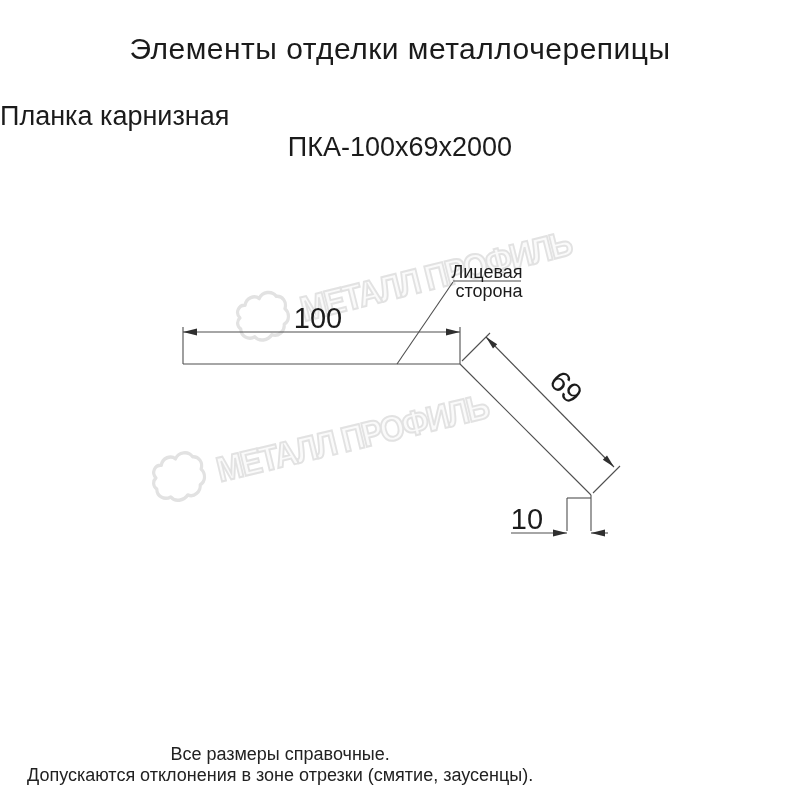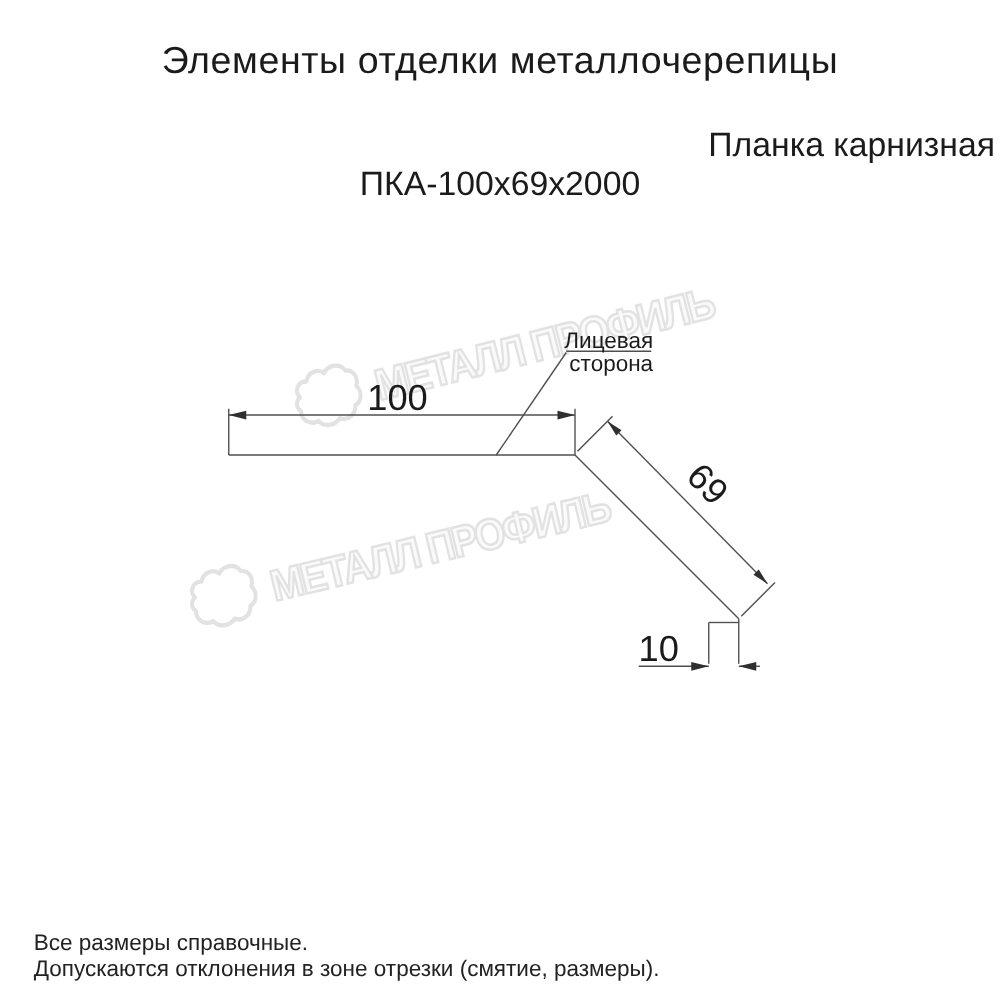--- a/index.html
+++ b/index.html
@@ -5,21 +5,21 @@
   html,body { margin:0; padding:0; background:#ffffff; }
   .page {
     position:relative; width:800px; height:800px; background:#ffffff;
     font-family:"Liberation Sans", sans-serif; overflow:hidden; color:#1b1b1b;
   }
   .page-title {
     position:absolute; top:33px; left:0; width:800px; text-align:center;
     font-size:30px; line-height:32px; color:#1b1b1b; letter-spacing:0.5px;
   }
   .product-name {
-    position:absolute; top:101px; left:0; width:796px; text-align:right;
+    position:absolute; top:101px; left:0; width:796px; text-align:left;
     font-size:27px; line-height:30px; color:#1b1b1b;
   }
   .product-code {
     position:absolute; top:132px; left:0; width:800px; text-align:center;
     font-size:27px; line-height:30px; color:#1b1b1b;
   }
   .watermark {
     position:absolute; display:flex; align-items:center; gap:9px;
     height:56px; white-space:nowrap; z-index:1; pointer-events:none;
     transform-origin:0 50%;
@@ -28,21 +28,21 @@
   }
   .watermark.wm-upper { left:232px; top:299px; transform:rotate(-14deg) scaleX(0.9); }
   .watermark.wm-lower { left:148px; top:459px; transform:rotate(-13.5deg) scaleX(0.9); }
   .diagram-svg { position:absolute; left:0; top:0; z-index:2; }
   .ln { stroke:#4f4f4f; stroke-width:1.1; fill:none; }
   .arrow { fill:#2f2f2f; stroke:none; }
   .dim-text { font-family:"Liberation Sans", sans-serif; font-size:29px; fill:#1b1b1b; }
   .lbl-text { font-family:"Liberation Sans", sans-serif; font-size:18px; fill:#1b1b1b; }
   .footer-notes {
     position:absolute; left:27px; top:744px; font-size:18px; line-height:21px;
-    color:#222222; z-index:2;
+    color:#222222; z-index:2;text-align:center;
   }
 </style>
 </head>
 <body>
 
 <div class="page">
 
   <div class="page-title">Элементы отделки металлочерепицы</div>
   <div class="product-name">Планка карнизная</div>
   <div class="product-code">ПКА-100х69х2000</div>
@@ -94,16 +94,16 @@
     <text class="dim-text" x="527" y="529" text-anchor="middle">10</text>
 
     <line class="ln" x1="453" y1="282" x2="397" y2="364"></line>
     <line class="ln" x1="453" y1="281" x2="521" y2="281"></line>
     <text class="lbl-text" x="487" y="278" text-anchor="middle">Лицевая</text>
     <text class="lbl-text" x="489" y="297" text-anchor="middle">сторона</text>
   </svg>
 
   <div class="footer-notes">
     <div>Все размеры справочные.</div>
-    <div>Допускаются отклонения в зоне отрезки (смятие, размеры).</div>
+    <div>Допускаются отклонения в зоне отрезки (смятие, заусенцы).</div>
   </div>
 
 </div>
 
 </body></html>

